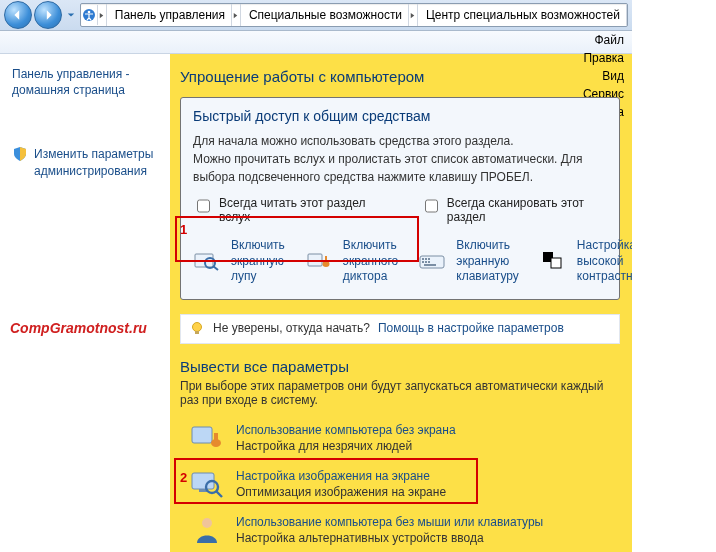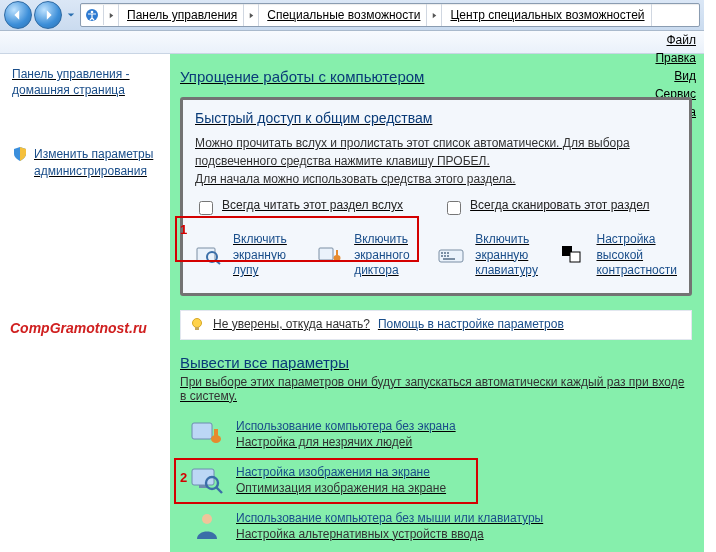--- a/index.html
+++ b/index.html
@@ -4,26 +4,25 @@
 <style>
   html, body {
     margin: 0;
     padding: 0;
     font-family: "Segoe UI", Tahoma, Arial, sans-serif;
     font-size: 12px;
     color: #000;
     background: #fff;
   }
   .window {
-    width: 704px;
+    width: 632px;
     height: 552px;
     overflow: hidden;
-    background: #86efac;
+    background: #fde047;
     position: relative;
-    text-decoration: underline;
   }
 
   
   .addr-bar {
     height: 30px;
     background: linear-gradient(#dbe7f6, #cadbef);
     border-bottom: 1px solid #a9b9cc;
     display: flex;
     align-items: center;
     padding: 0 4px;
@@ -131,21 +130,21 @@
     padding: 10px 12px 12px 10px;
     box-sizing: border-box;
     overflow: hidden;
   }
   .h1 {
     color: #0a3b78;
     font-size: 15px;
     margin: 4px 0 12px 0;
   }
   .panel {
-    border: 3px solid #737373;
+    border: 1px solid #737373;
     border-radius: 3px;
     background: #f3f7fc;
     padding: 10px 12px 14px 12px;
   }
   .p-title {
     color: #0a3b78;
     font-size: 14px;
     margin-bottom: 8px;
   }
   .p-body {
@@ -313,22 +312,22 @@
         <span>Изменить параметры администрирования</span>
       </div>
     </div>
 
     <div class="main">
       <div class="h1">Упрощение работы с компьютером</div>
 
       <div class="panel">
         <div class="p-title">Быстрый доступ к общим средствам</div>
         <div class="p-body">
+          <div>Для начала можно использовать средства этого раздела.</div>
           <div>Можно прочитать вслух и пролистать этот список автоматически. Для выбора подсвеченного средства нажмите клавишу ПРОБЕЛ.</div>
-          <div>Для начала можно использовать средства этого раздела.</div>
         </div>
         <div class="chk-row">
           <label class="chk">
             <input type="checkbox" style="">
             <span>Всегда читать этот раздел вслух</span>
           </label>
           <label class="chk">
             <input type="checkbox" style="">
             <span>Всегда сканировать этот раздел</span>
           </label>

